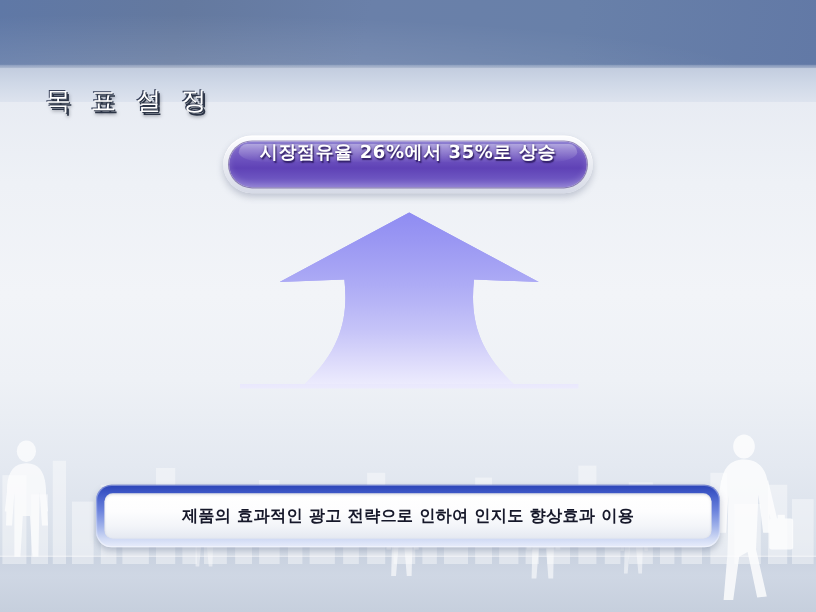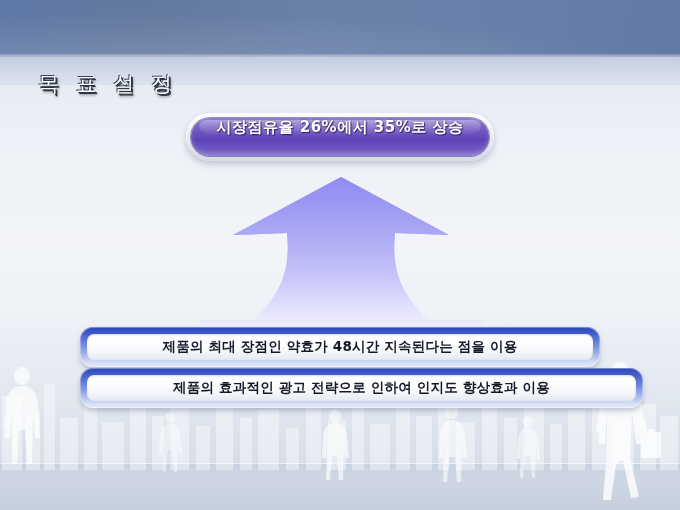--- a/index.html
+++ b/index.html
@@ -196,21 +196,21 @@
   }
   .stmt-text {
     color: #16182a;
     font-size: 13.5px;
     font-weight: bold;
     letter-spacing: 0.2px;
     white-space: nowrap;
   }
 
   #stmt-1 { left: 80px; top: 327px; width: 520px; height: 40px; }
-  #stmt-2 { left: 80px; top: 368px; width: 520px; height: 40px; padding-left: 43px; }
+  #stmt-2 { left: 80px; top: 404px; width: 520px; height: 52px; }
 </style>
 </head>
 <body>
 
 <div id="slide">
 
   <div class="header-band"></div>
   <div class="header-sheen"></div>
   <div class="subband"></div>
   <div class="slide-title">목 표 설 정</div>
@@ -326,25 +326,20 @@
       <path d="M145 5 L253 63 L199 61 C196 90 200 118 232 148 L58 148 C90 118 94 90 91 61 L37 63 Z" fill="url(#arrowGrad)"></path>
     </svg>
   </div>
 
   <div class="pill-outer">
     <div class="pill-inner">
       <span class="pill-text">시장점유율 26%에서 35%로 상승</span>
     </div>
   </div>
 
-  <div id="stmt-1" class="stmt-outer">
-    <div class="stmt-inner">
-      <span class="stmt-text">제품의 최대 장점인 약효가 48시간 지속된다는 점을 이용</span>
-    </div>
-  </div>
 
   <div id="stmt-2" class="stmt-outer">
     <div class="stmt-inner">
       <span class="stmt-text">제품의 효과적인 광고 전략으로 인하여 인지도 향상효과 이용</span>
     </div>
   </div>
 
 </div>
 
 </body></html>

